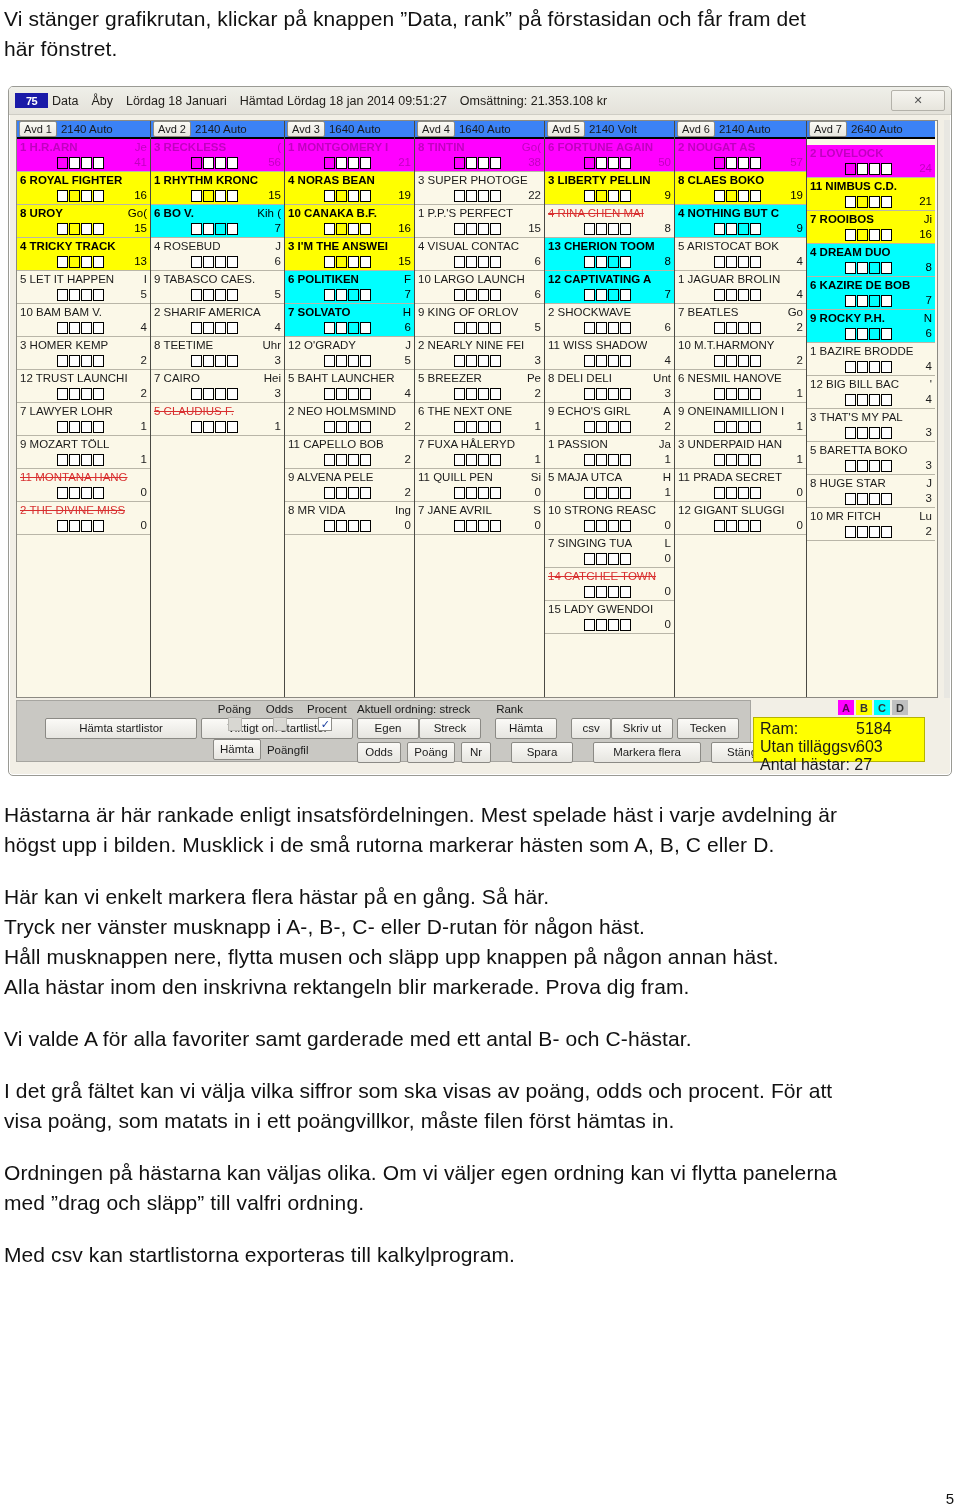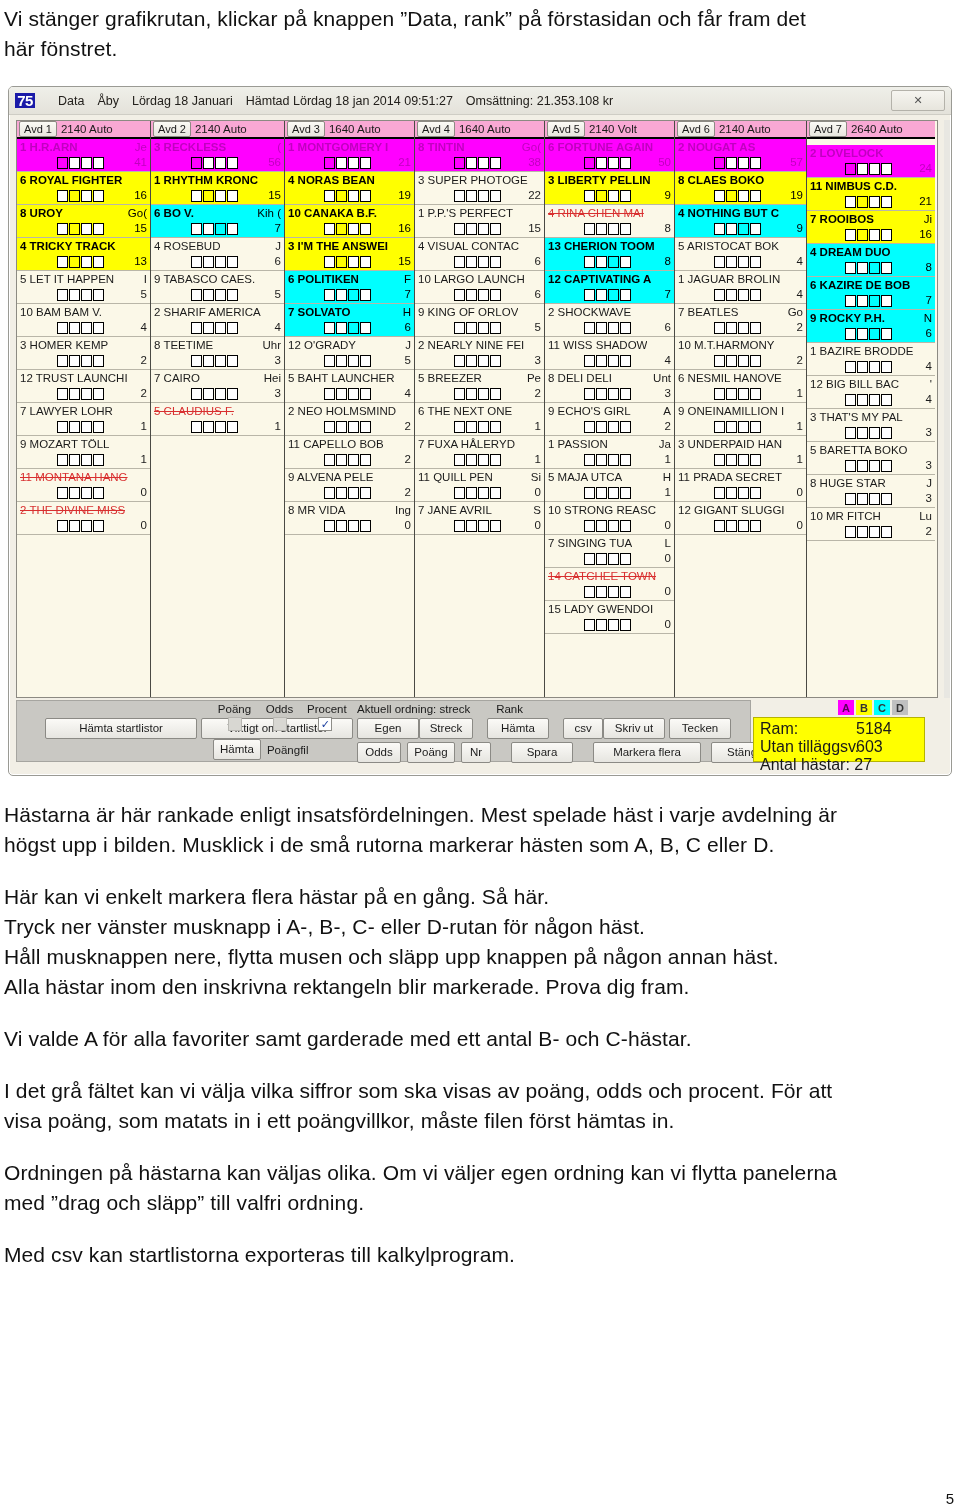--- a/index.html
+++ b/index.html
@@ -44,26 +44,26 @@
     height:28px;
     background:linear-gradient(#efefe9,#e4e2da);
     display:flex; align-items:center;
     padding:0 6px;
     font-size:12.5px;
     color:#23201c;
     border-bottom:1px solid #cfcdc5;
     position:relative;
   }
   .winicon {
-    width:20px;height:15px;
+    width:33px;height:15px;
     background:#1a1aa8;
     color:#fff;
-    font-size:15px; font-weight:bold;
+    font-size:11px; font-weight:bold;
     display:flex;align-items:center;justify-content:center;
-    margin-right:23px;
+    margin-right:4px;
     letter-spacing:-0.5px;
   }
   .tb-seg { margin-right:13px; white-space:nowrap; }
   .closebtn {
     position:absolute; right:6px; top:3px;
     width:54px;height:21px;
     border:1px solid #b4b2aa;
     background:linear-gradient(#f6f5f0,#e7e5dd);
     display:flex;align-items:center;justify-content:center;
     font-size:11px; color:#555;
@@ -84,21 +84,21 @@
     border-right:1px solid #4a4a44;
     background:#fbf8e8;
   }
   .colwrap:last-child { border-right:none;gap:6px; }
 
   .colhead {
     height:18px;
     display:flex; align-items:center;
     padding:0 2px;
     font-size:11.5px;
-    background:#f9a8d4;
+    background:#3b82f6;
     border-bottom:2px solid #000;
     white-space:nowrap;
     overflow:hidden;
   }
   .avdbtn {
     border:1px solid #8d8b84;
     background:linear-gradient(#fbfaf5,#e8e6de);
     padding:0 4px;
     margin-right:4px;
     font-size:11px;
@@ -1327,21 +1327,21 @@
           <div class="lblrow">Poängfil</div>
         </div>
 
         <div class="ord-area">
           <div class="ord-lbl">
             <span>Aktuell ordning: streck</span>
             <span>Rank</span>
           </div>
           <div class="ord-r1">
             <div class="wbtn sm" style="width:62px">Egen</div>
-            <div class="wbtn sm" style="width:54px">Streck</div>
+            <div class="wbtn sm" style="width:62px">Streck</div>
             <div class="wbtn sm" style="width:62px;margin-left:14px">Hämta</div>
             <div class="wbtn sm" style="width:40px;margin-left:14px">csv</div>
             <div class="wbtn sm" style="width:62px">Skriv ut</div>
             <div class="wbtn sm" style="width:62px;margin-left:4px">Tecken</div>
           </div>
           <div class="ord-r2">
             <div class="wbtn sm" style="width:44px">Odds</div>
             <div class="wbtn sm" style="width:48px">Poäng</div>
             <div class="wbtn sm" style="width:30px">Nr</div>
             <div class="wbtn sm" style="width:62px;margin-left:14px">Spara</div>

